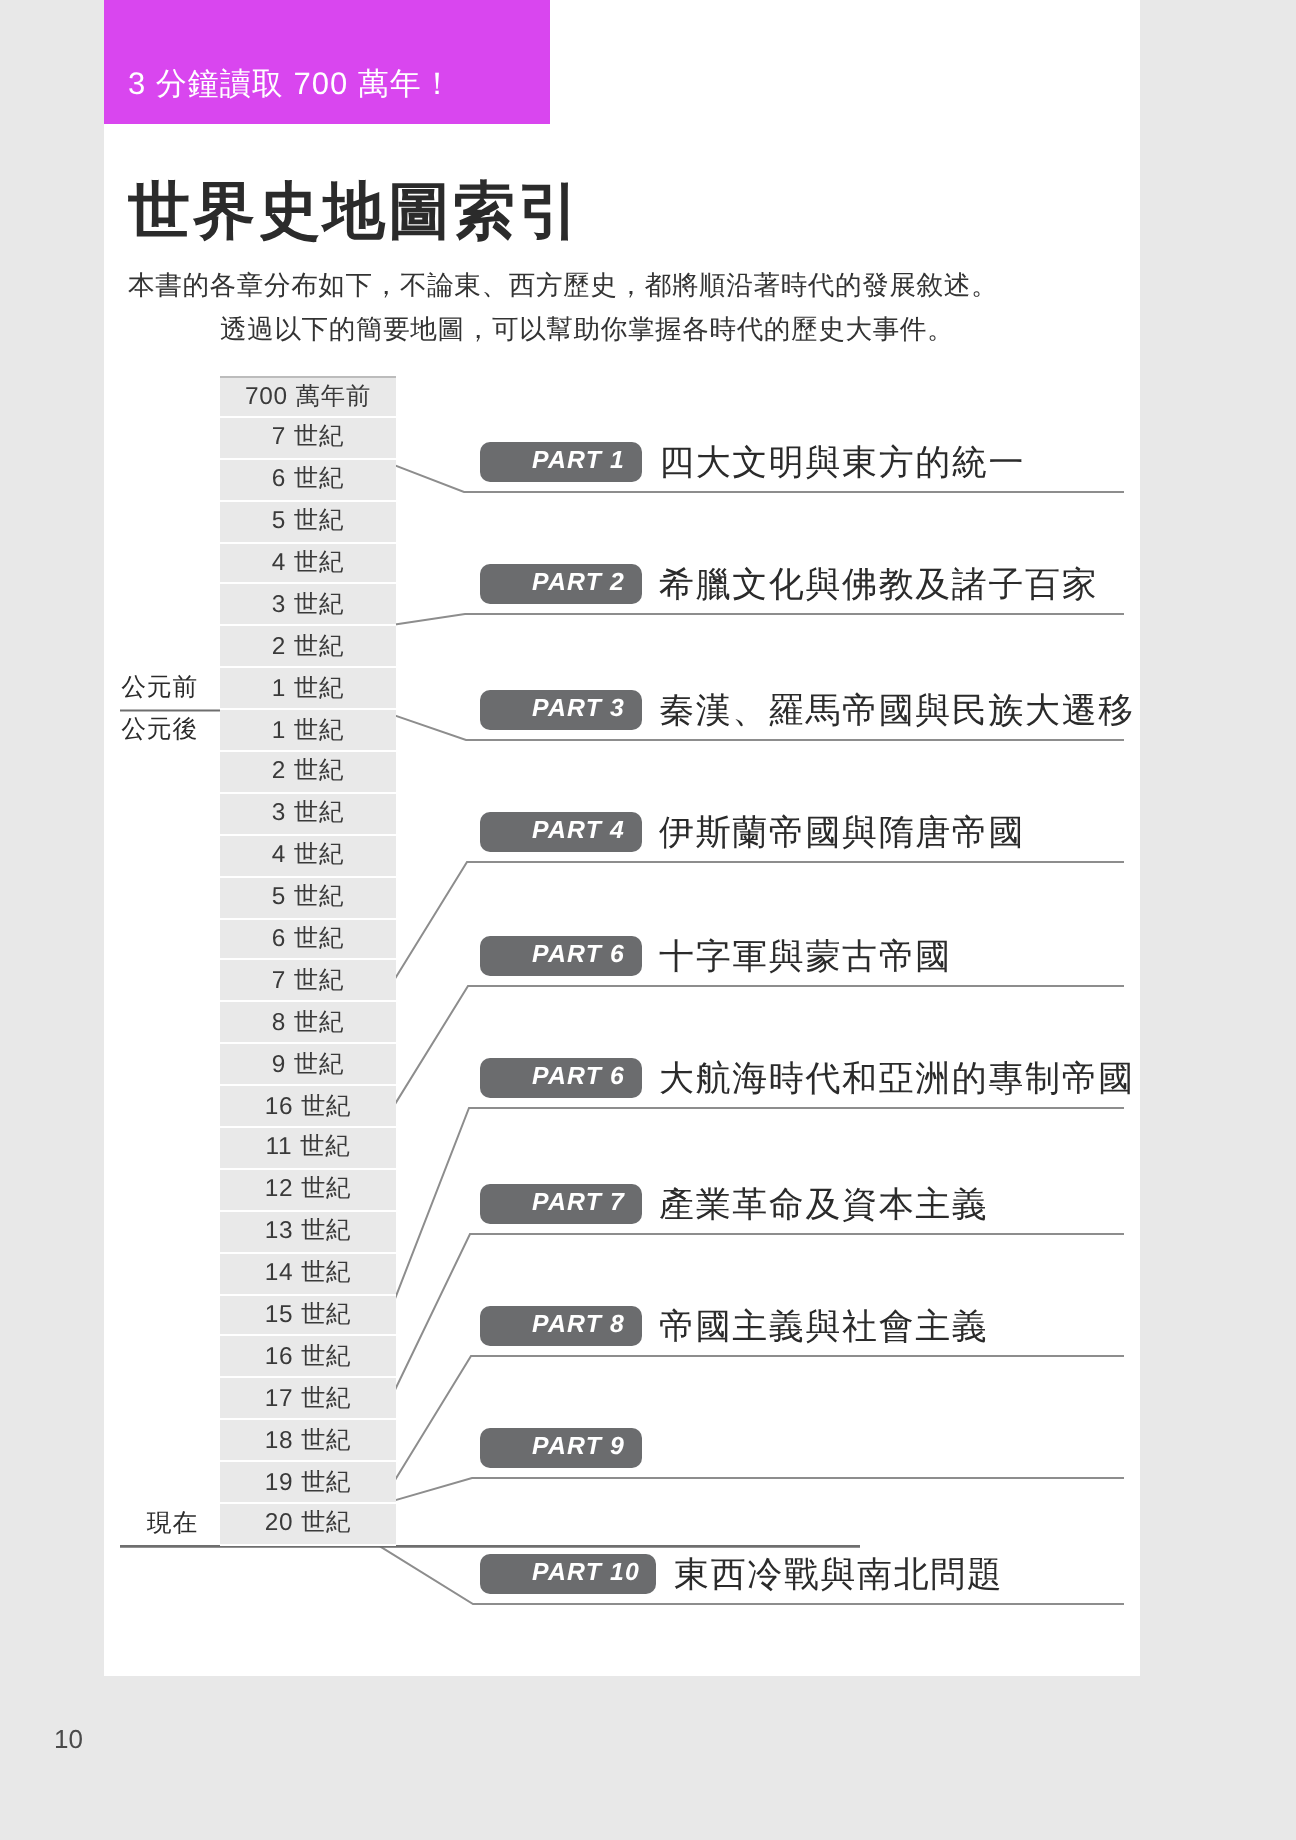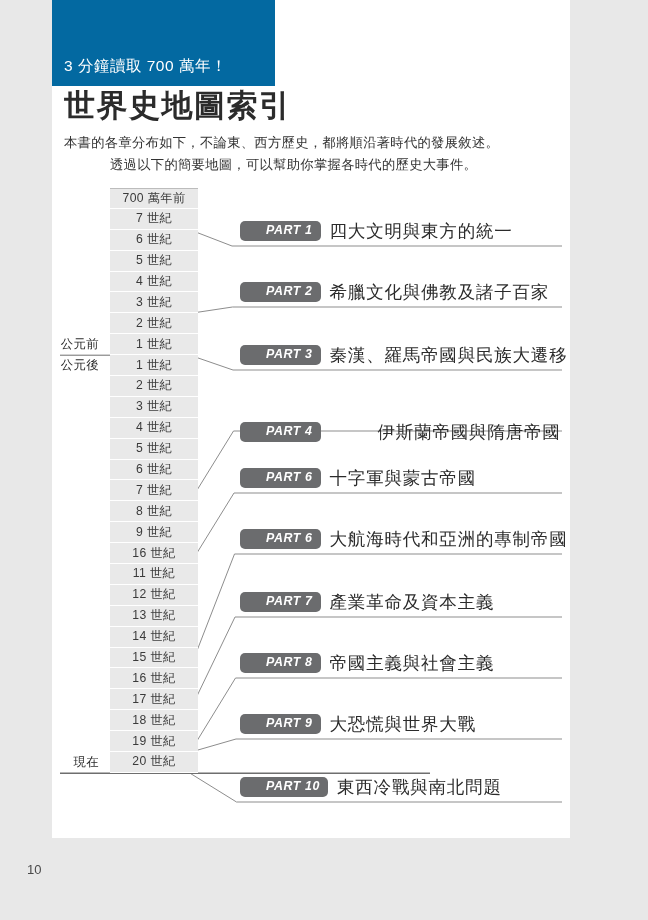--- a/index.html
+++ b/index.html
@@ -24,22 +24,22 @@
     height: 838px;
     background: #ffffff;
   }
 
   
   #kicker-bar {
     position: absolute;
     left: 52px;
     top: 0;
     width: 223px;
-    height: 86px;
-    background: #0369a1;
+    height: 62px;
+    background: #d946ef;
   }
   #kicker-text {
     position: absolute;
     left: 12px;
     bottom: 9px;
     color: #ffffff;
     font-size: 15.5px;
     letter-spacing: 0.5px;
     white-space: nowrap;
   }
@@ -282,21 +282,21 @@
       <span class="part-title">四大文明與東方的統一</span>
     </div>
     <div class="part-row" style="top: 277px;">
       <span class="part-badge">PART 2</span>
       <span class="part-title">希臘文化與佛教及諸子百家</span>
     </div>
     <div class="part-row" style="top: 340px;">
       <span class="part-badge">PART 3</span>
       <span class="part-title">秦漢、羅馬帝國與民族大遷移</span>
     </div>
-    <div class="part-row" style="top: 417px; gap: 48px;">
+    <div class="part-row" style="top: 401px;">
       <span class="part-badge">PART 4</span>
       <span class="part-title">伊斯蘭帝國與隋唐帝國</span>
     </div>
     <div class="part-row" style="top: 463px;">
       <span class="part-badge">PART 6</span>
       <span class="part-title">十字軍與蒙古帝國</span>
     </div>
     <div class="part-row" style="top: 524px;">
       <span class="part-badge">PART 6</span>
       <span class="part-title">大航海時代和亞洲的專制帝國</span>
@@ -304,21 +304,20 @@
     <div class="part-row" style="top: 587px;">
       <span class="part-badge">PART 7</span>
       <span class="part-title">產業革命及資本主義</span>
     </div>
     <div class="part-row" style="top: 648px;">
       <span class="part-badge">PART 8</span>
       <span class="part-title">帝國主義與社會主義</span>
     </div>
     <div class="part-row" style="top: 709px;">
       <span class="part-badge">PART 9</span>
-      <span class="part-title">大恐慌與世界大戰</span>
     </div>
     <div class="part-row" style="top: 772px;">
       <span class="part-badge">PART 10</span>
       <span class="part-title">東西冷戰與南北問題</span>
     </div>
   </div>
 
 <div id="page-number">10</div>
 
 </body></html>

